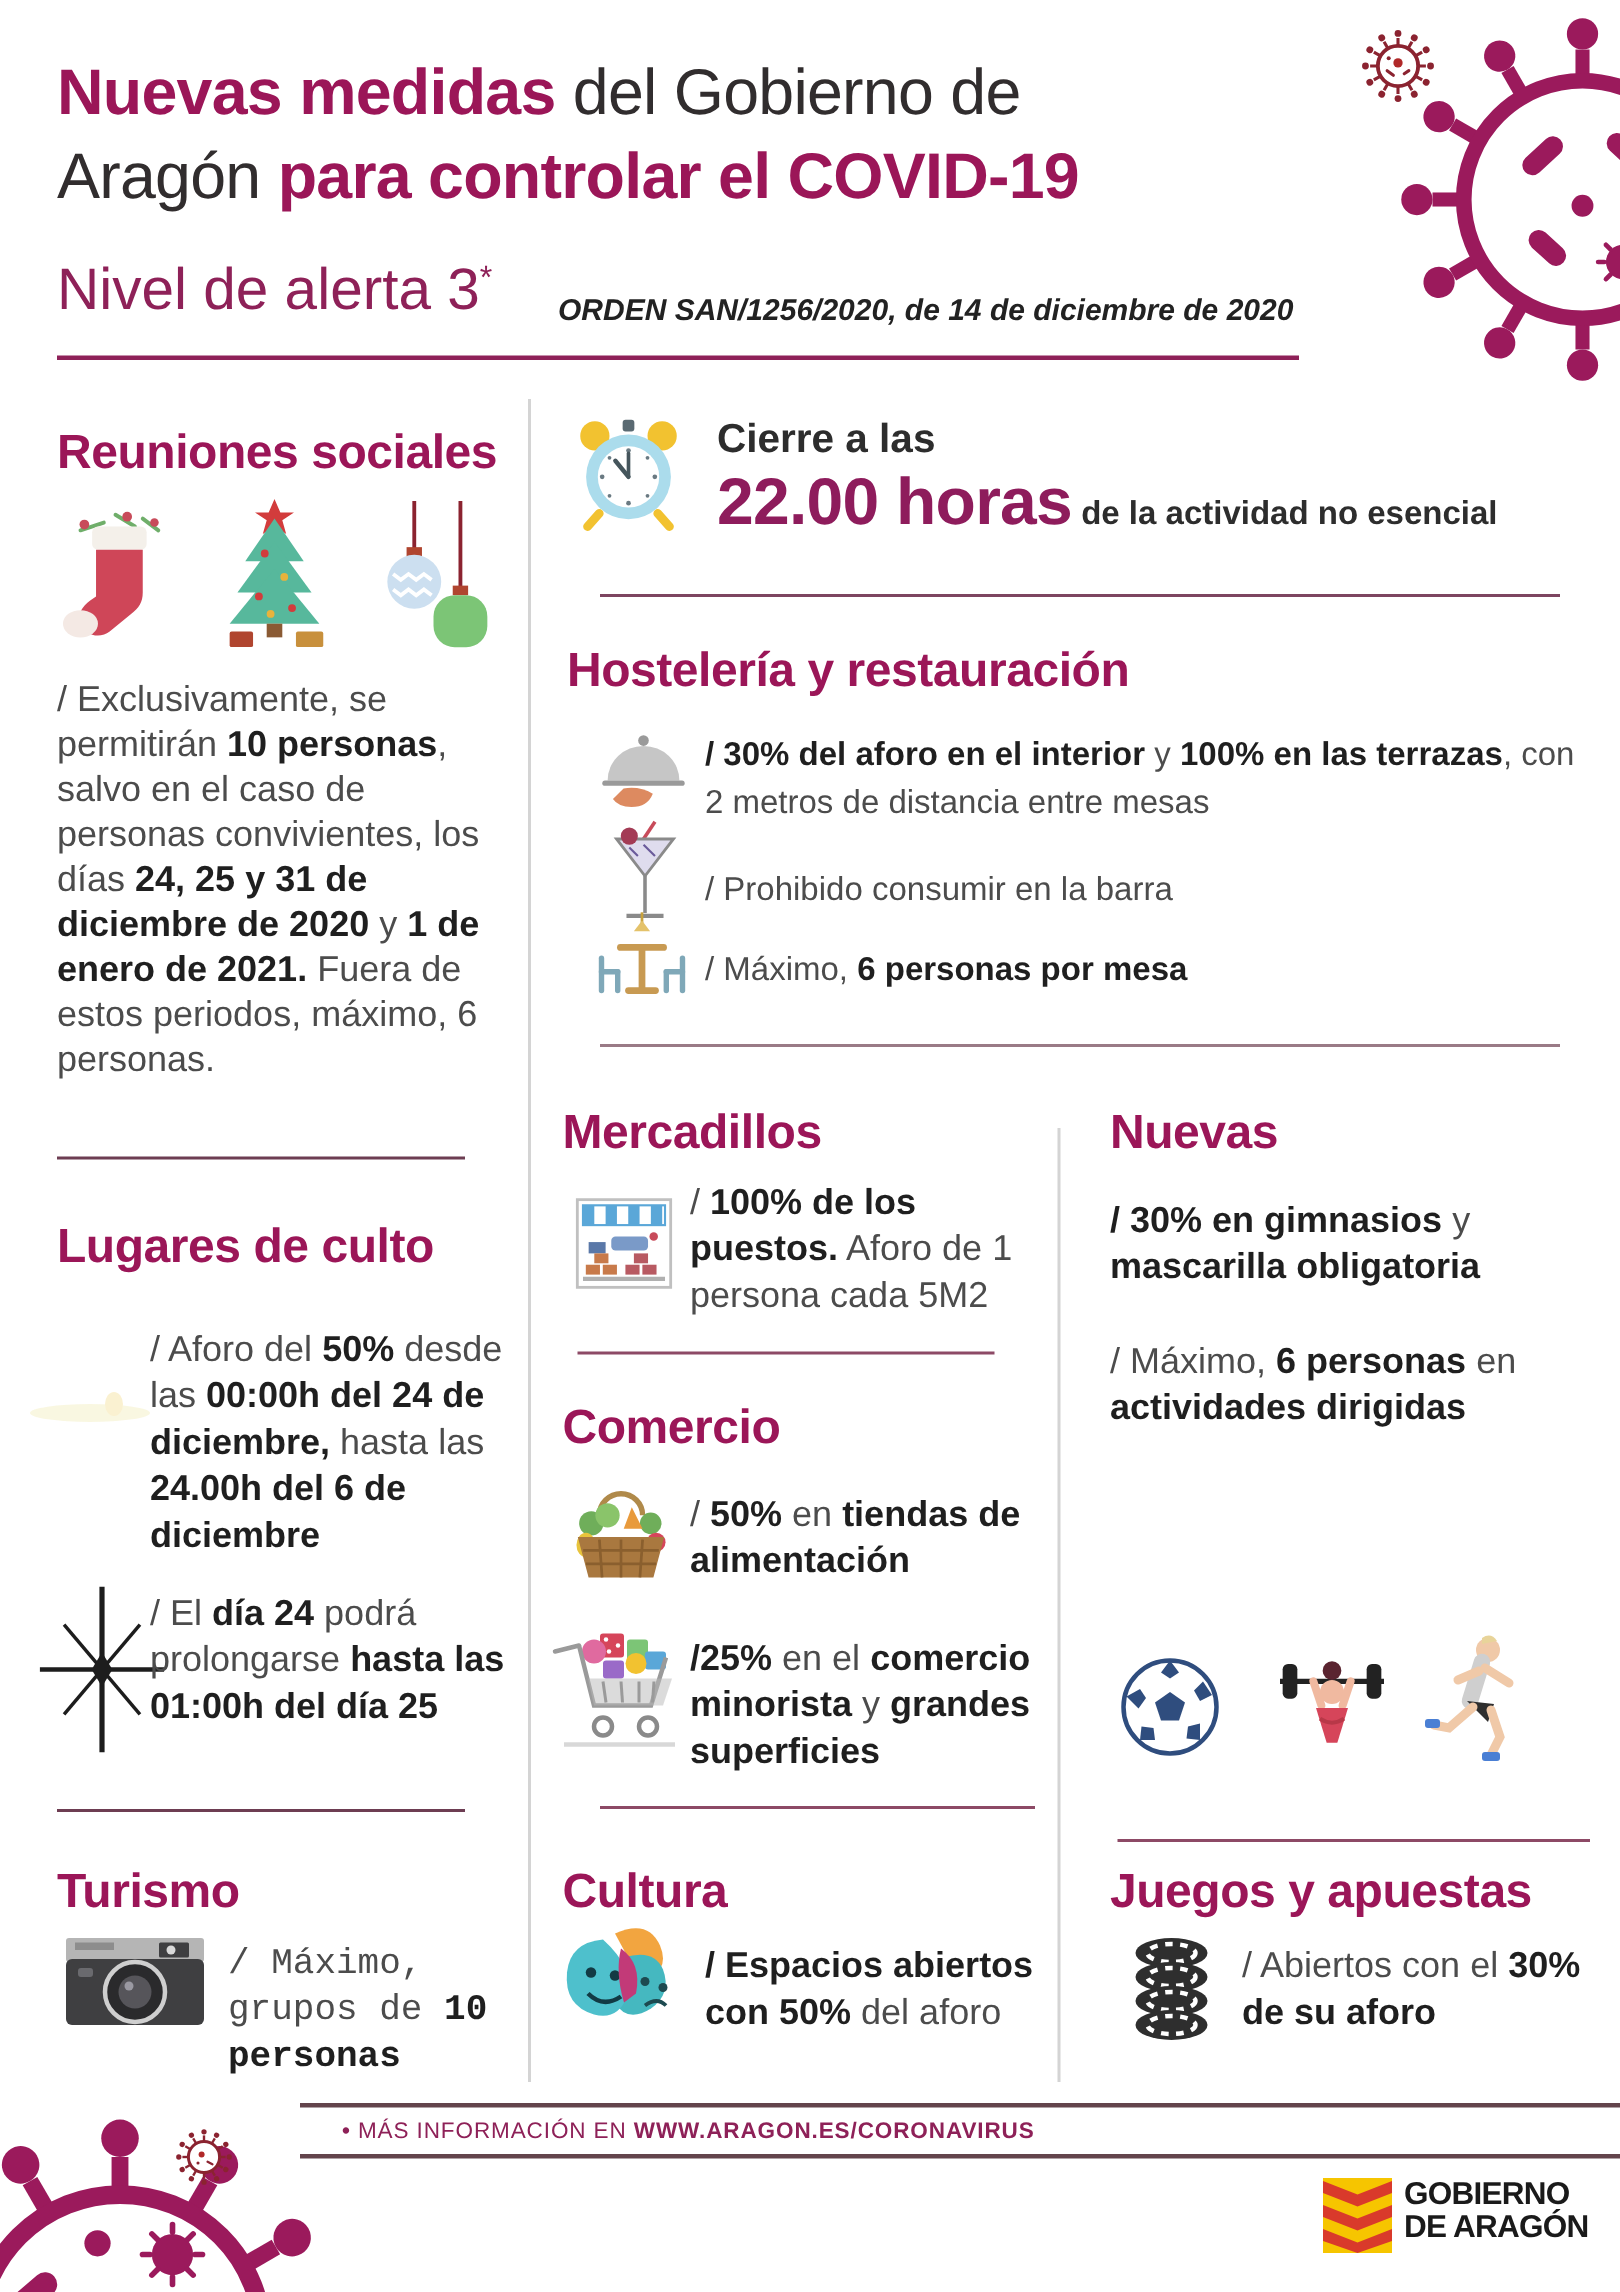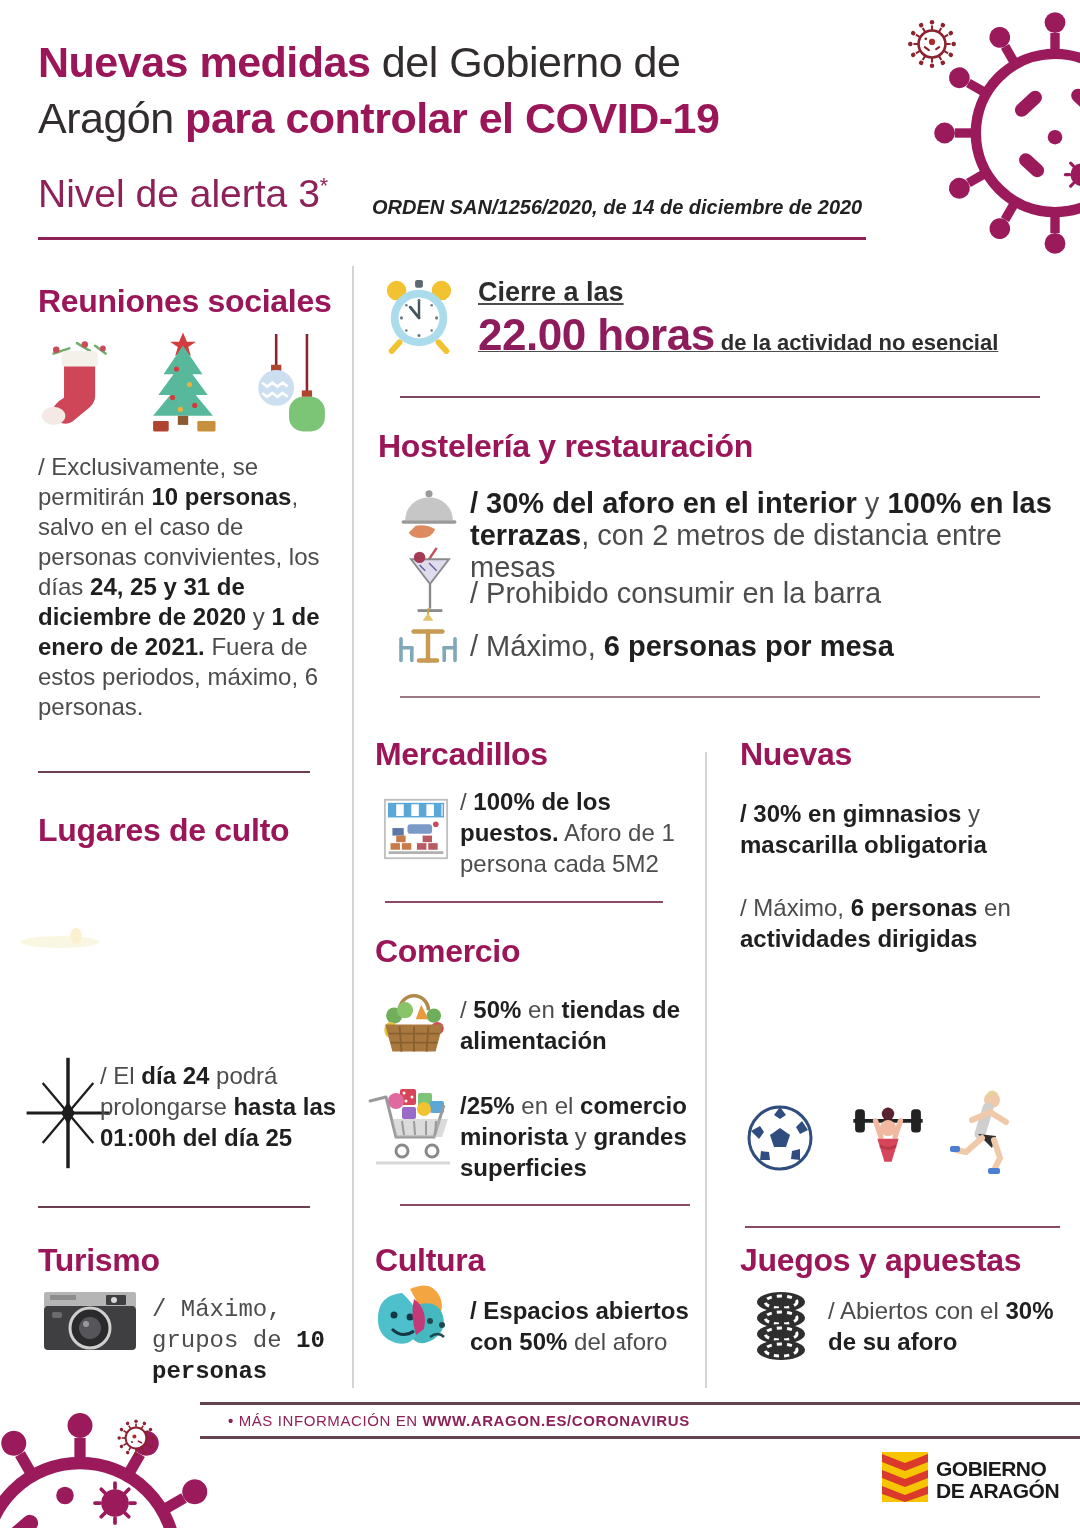--- a/index.html
+++ b/index.html
@@ -7,21 +7,21 @@
         overflow:hidden;font-family:"Liberation Sans",sans-serif;color:#4c4c4c;}
   .abs{position:absolute;}
   .b{font-weight:700;}
   .sup{font-size:55%;vertical-align:super;}
   .main-title{left:38px;top:34px;font-size:43px;line-height:56px;color:#312d2e;font-weight:400;letter-spacing:-0.5px;}
   .nivel{left:38px;top:172px;font-size:39px;color:#8e2158;font-weight:500;}
   .orden{left:372px;top:196px;font-size:20px;font-style:italic;font-weight:700;color:#222;}
   .sec-title{font-weight:700;font-size:32px;color:#9b1658;letter-spacing:-0.3px;}
   .txt{font-size:24px;line-height:31px;color:#4c4c4c;}
   .txt .b{color:#1f1f1f;}
-  .txt-sm{font-size:29px;line-height:32px;}
+  .txt-sm{font-size:22px;line-height:32px;}
   .rule-h{height:2px;background:#7d4560;}
   .rule-v{width:2px;background:#d4d4d4;}
   .cierre-line1{font-size:27px;font-weight:700;color:#2d2d2d;}
   .cierre-big{font-size:44px;font-weight:700;color:#8e1c5c;letter-spacing:-0.5px;}
   .cierre-rest{font-size:22px;font-weight:700;color:#2d2d2d;}
   .footer-rule{height:3px;background:#63444c;}
   .footer-info{font-size:15px;letter-spacing:0.6px;color:#8e2158;}
   .logo-text{font-size:21px;line-height:22px;font-weight:700;color:#1a1a1a;letter-spacing:-0.5px;}
   .icon{line-height:0;}
   svg{display:block;}
@@ -163,20 +163,21 @@
   <div class="abs rule-h" style="left:38px;top:771px;width:272px;background:#6d3d52;"></div>
 
   <div class="abs sec-title" style="left:38px;top:812px;">Lugares de culto</div>
 
   <span class="abs icon" style="left:18px;top:922px;opacity:.45;">
     <svg width="84" height="34" viewBox="0 0 84 34">
       <ellipse cx="42" cy="20" rx="40" ry="6" fill="#f3eebe"></ellipse>
       <ellipse cx="58" cy="14" rx="6" ry="8" fill="#f6e19a"></ellipse>
     </svg>
   </span>
+  <div class="abs txt" style="left:100px;top:884px;width:242px;"><span>/ Aforo del </span><span class="b">50%</span><span>  desde las </span><span class="b">00:00h del 24 de diciembre,</span><span> hasta las </span><span class="b">24.00h del 6 de diciembre</span></div>
 
   <span class="abs icon" style="left:22px;top:1055px;">
     <svg width="92" height="116" viewBox="0 0 80 100">
       <line x1="40" y1="2" x2="40" y2="98" stroke="#1d1d1d" stroke-width="3"></line>
       <line x1="4" y1="50" x2="76" y2="50" stroke="#1d1d1d" stroke-width="2.5"></line>
       <line x1="18" y1="24" x2="62" y2="76" stroke="#1d1d1d" stroke-width="2"></line>
       <line x1="62" y1="24" x2="18" y2="76" stroke="#1d1d1d" stroke-width="2"></line>
       <polygon points="40,40 46,50 40,60 34,50" fill="#1d1d1d"></polygon>
     </svg>
   </span>
@@ -219,21 +220,21 @@
           <circle cx="58" cy="45" r="1.6"></circle>
         <circle cx="27" cy="32" r="1.3"></circle>
           <circle cx="53" cy="32" r="1.3"></circle>
           <circle cx="27" cy="58" r="1.3"></circle>
           <circle cx="53" cy="58" r="1.3"></circle>
       </g>
       <line x1="40" y1="45" x2="31" y2="34" stroke="#45555c" stroke-width="3" stroke-linecap="round"></line>
       <line x1="40" y1="45" x2="40" y2="29" stroke="#45555c" stroke-width="2.5" stroke-linecap="round"></line>
     </svg>
   </span>
-  <div class="abs" style="left:478px;top:277px;text-decoration:underline;">
+  <div class="abs" style="left:478px;top:277px;">
     <div class="cierre-line1">Cierre a las</div>
     <div style="margin-top:2px;">
       <span class="cierre-big">22.00 horas</span><span class="cierre-rest"> de la actividad no esencial</span>
     </div>
   </div>
 
   <div class="abs rule-h" style="left:400px;top:396px;width:640px;"></div>
 
   <div class="abs sec-title" style="left:378px;top:428px;">Hostelería y restauración</div>
 
@@ -446,21 +447,21 @@
         <ellipse cx="29" cy="62" rx="16" ry="6" fill="none" stroke="#fff" stroke-width="3" stroke-dasharray="5 5"></ellipse>
       </g>
     </svg>
   </span>
   <div class="abs txt" style="left:828px;top:1295px;width:240px;"><span>/ Abiertos con el </span><span class="b">30% de su aforo</span></div>
 
   <div class="abs footer-rule" style="left:200px;top:1402px;width:880px;"></div>
   <div class="abs footer-info" style="left:228px;top:1412px;"><span class="b">•  </span><span>MÁS INFORMACIÓN EN </span><span class="b">WWW.ARAGON.ES/CORONAVIRUS</span></div>
   <div class="abs footer-rule" style="left:200px;top:1436px;width:880px;"></div>
 
-  <div class="abs" style="left:882px;top:1452px;display:flex;align-items:flex-end;gap:8px;">
+  <div class="abs" style="left:882px;top:1452px;display:flex;align-items:flex-start;gap:8px;">
     <span class="icon">
       <svg width="46" height="50" viewBox="0 0 46 50">
         <rect width="46" height="50" fill="#f6c500"></rect>
         <polygon points="0,2 23,11 46,2 46,10 23,19 0,10" fill="#d93a2b"></polygon>
         <polygon points="0,18 23,27 46,18 46,26 23,35 0,26" fill="#d93a2b"></polygon>
         <polygon points="0,34 23,43 46,34 46,42 23,50 0,42" fill="#d93a2b"></polygon>
       </svg>
     </span>
     <span class="logo-text">
       <span style="display:block;">GOBIERNO</span>

